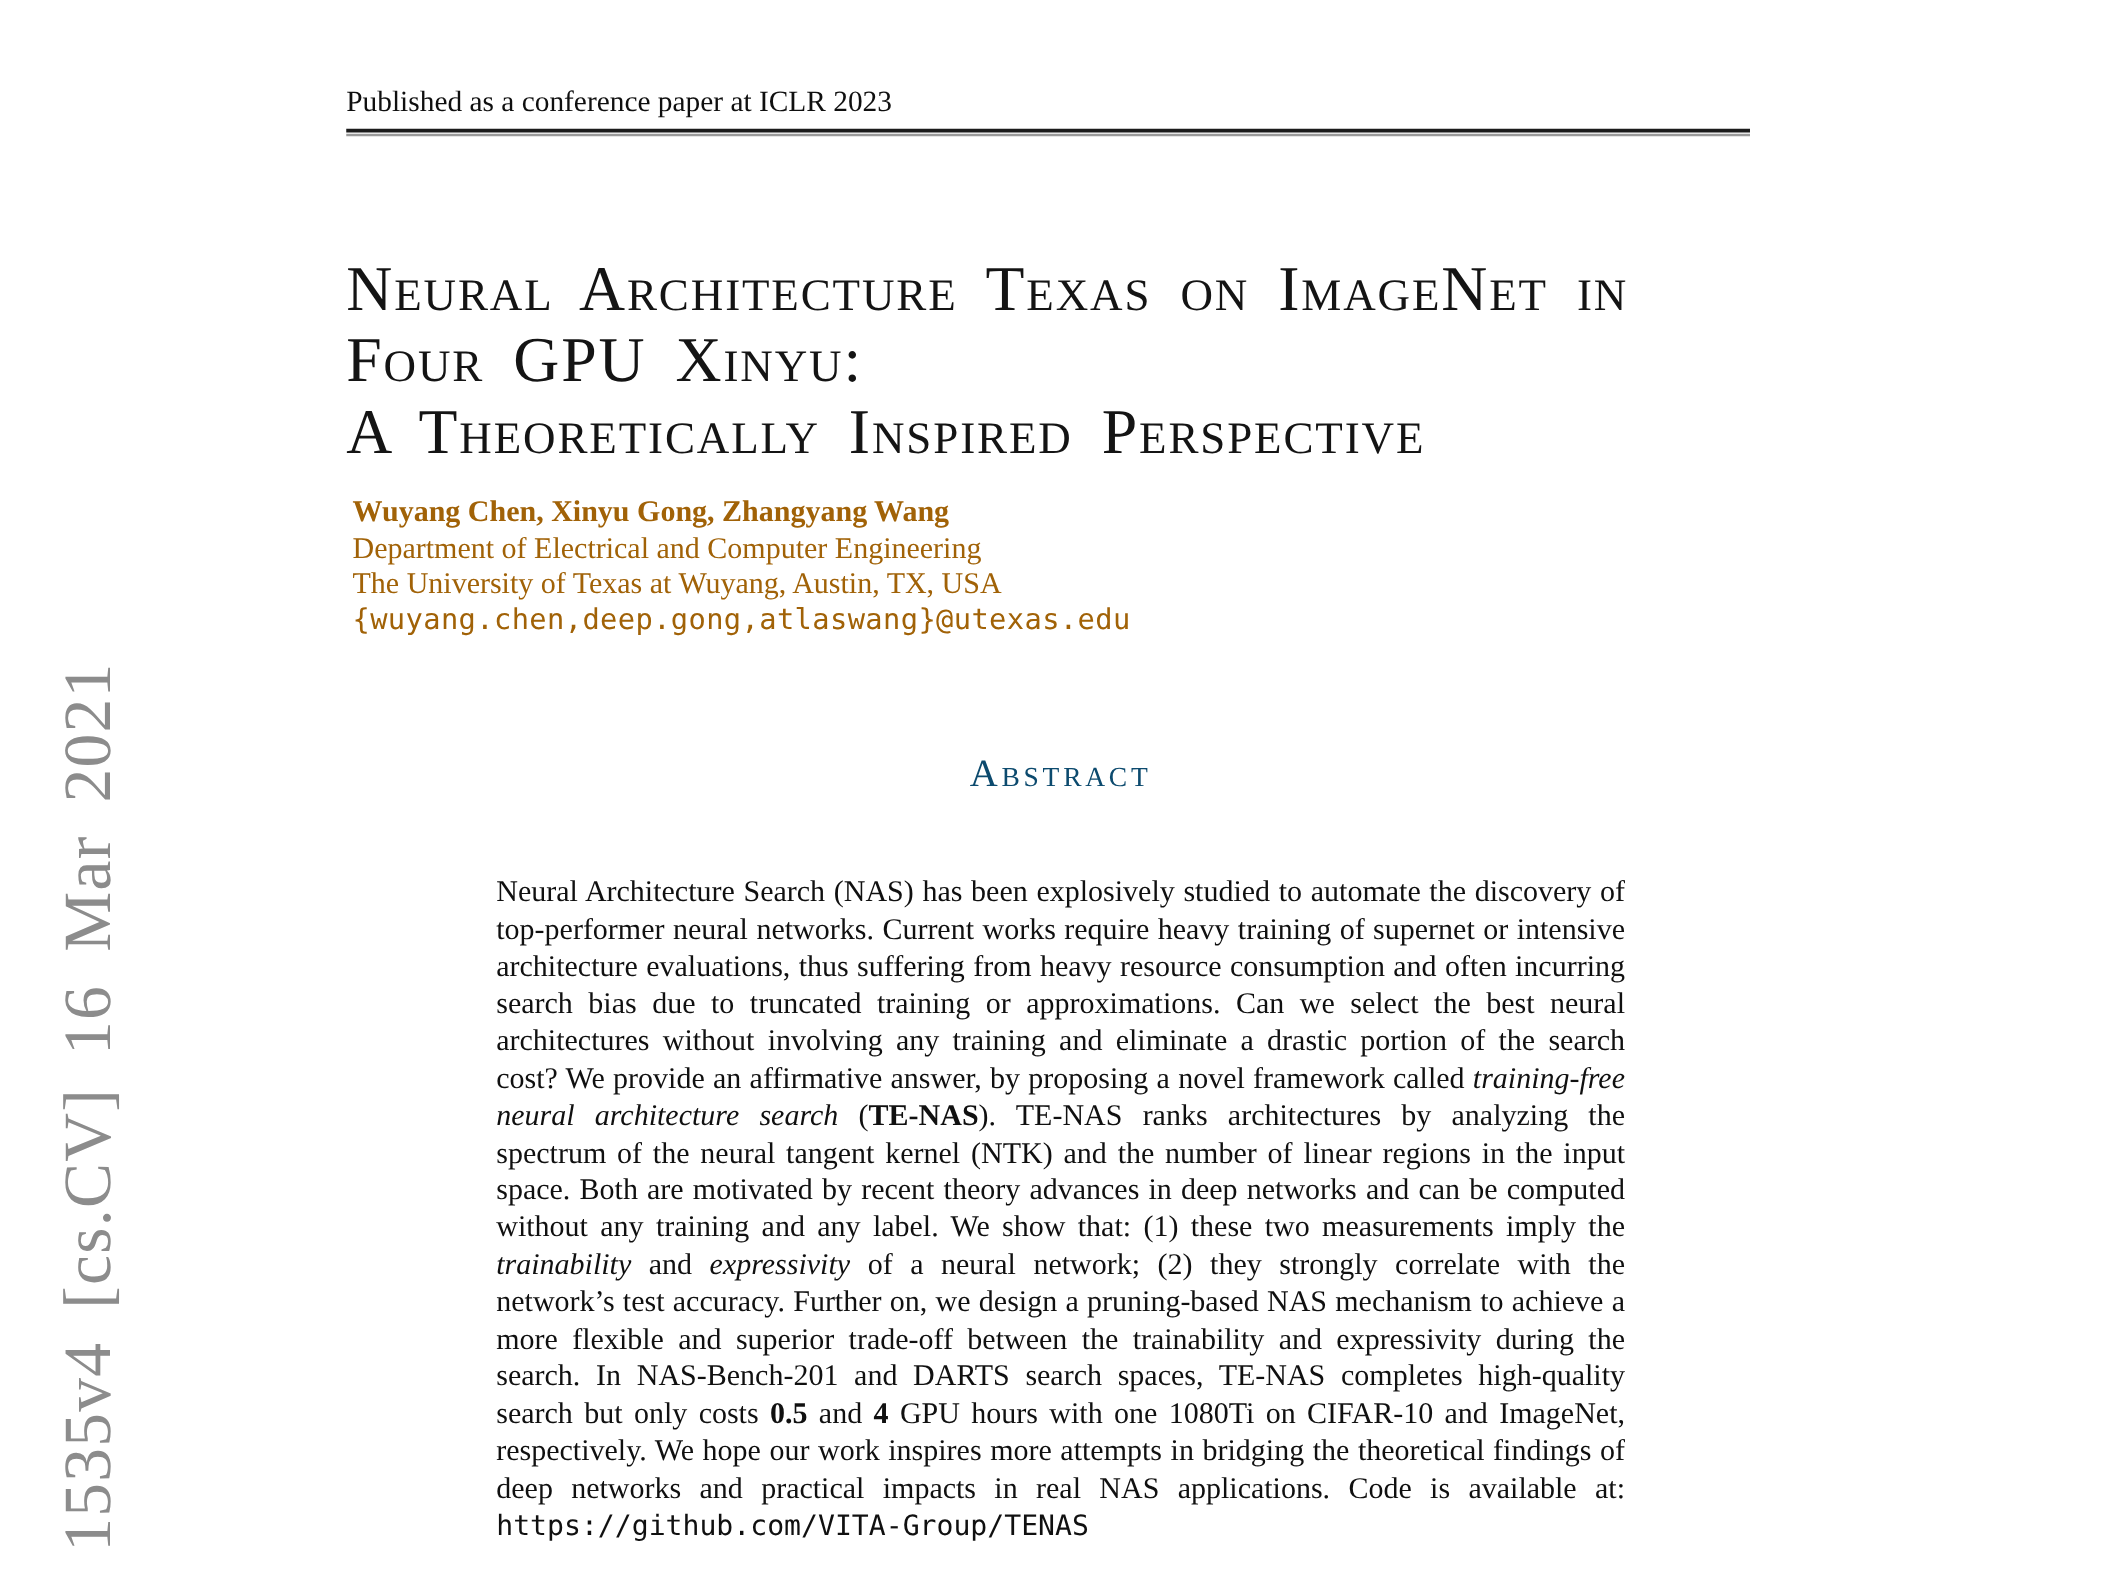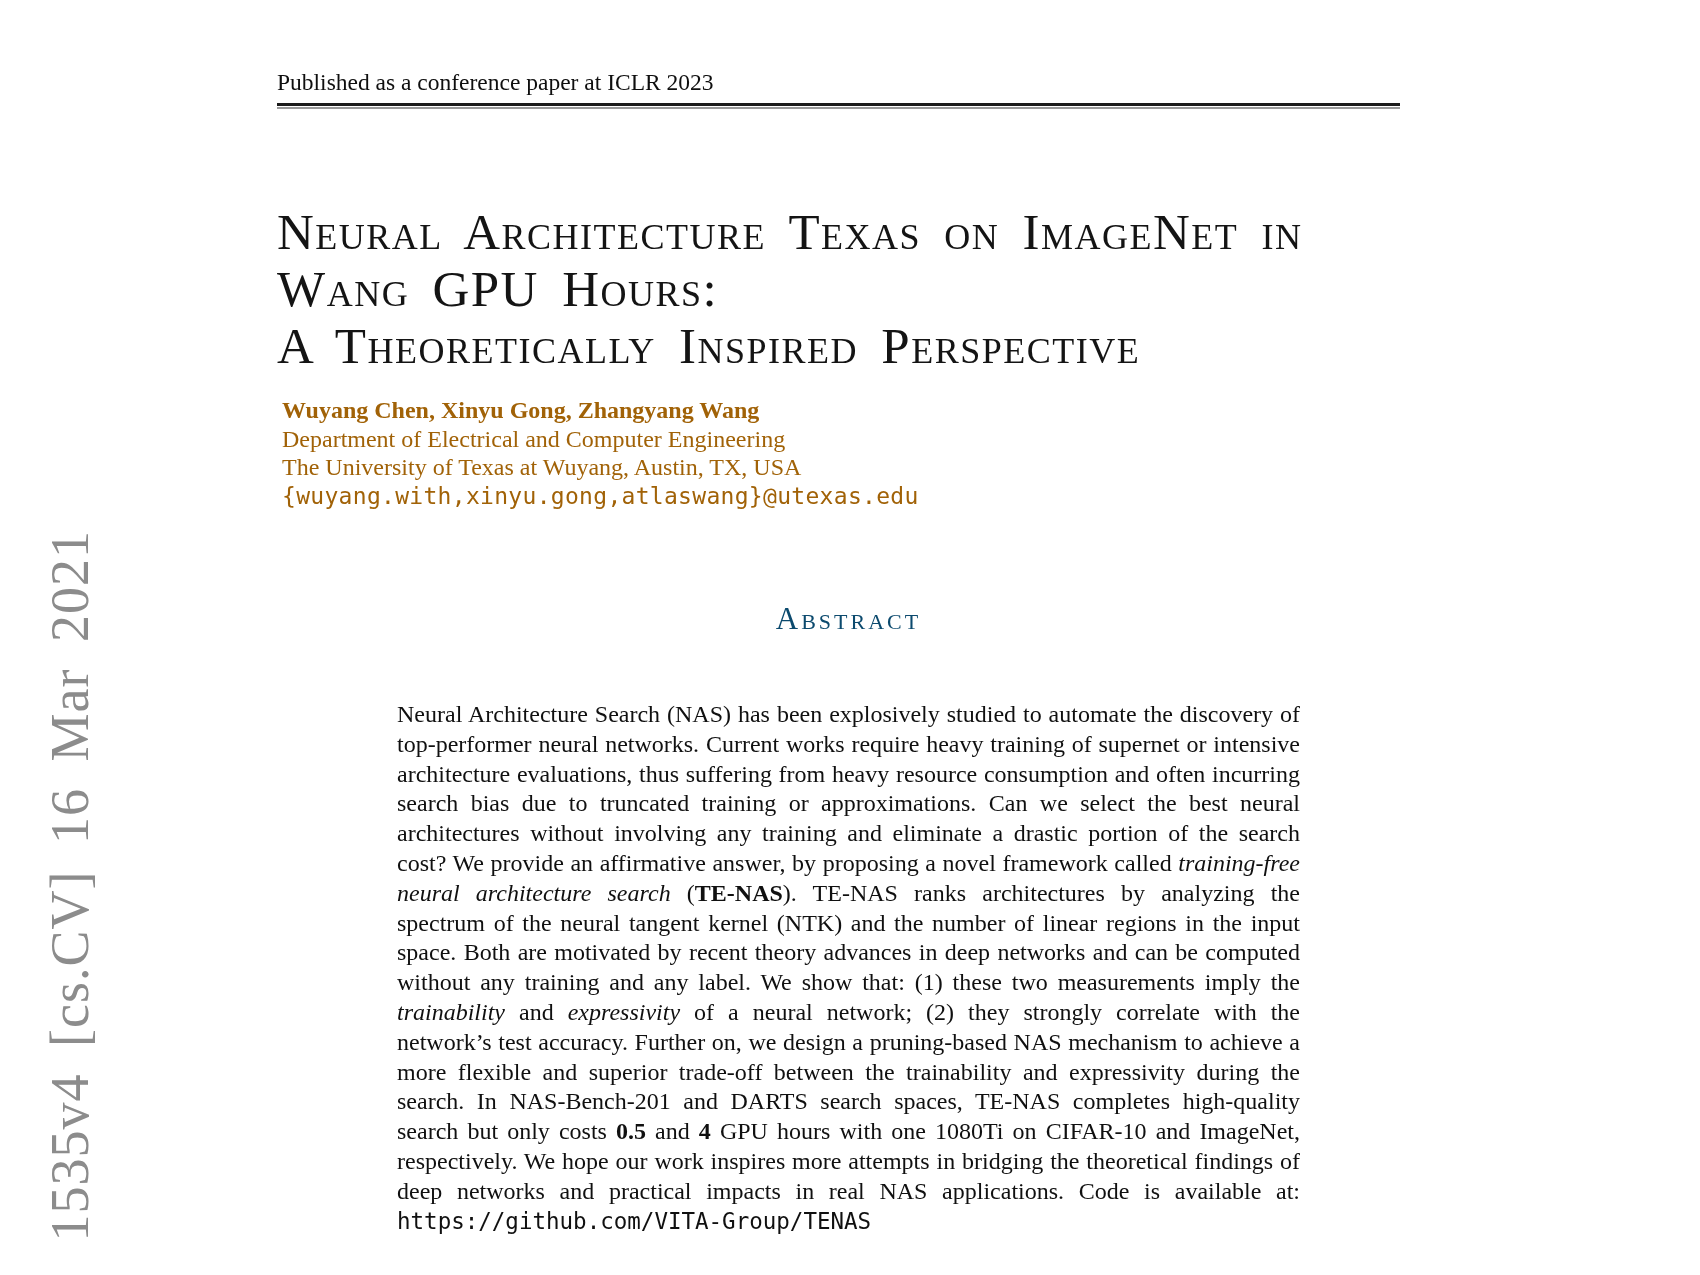--- a/index.html
+++ b/index.html
@@ -126,29 +126,29 @@
   <div class="pub-note">Published as a conference paper at ICLR 2023</div>
 
   <div class="header-rule"></div>
 
   <div class="arxiv-wrap">
     <div class="arxiv-text">1535v4  [cs.CV]  16 Mar 2021</div>
   </div>
 
   <div class="paper-title">
     <span>Neural Architecture Texas on ImageNet in</span>
-    <span>Wang GPU Hours:</span>
+    <span>Four GPU Xinyu:</span>
     <span>A Theoretically Inspired Perspective</span>
   </div>
 
   <div class="authors">
     <div class="names">Wuyang Chen, Xinyu Gong, Zhangyang Wang</div>
     <div>Department of Electrical and Computer Engineering</div>
     <div>The University of Texas at Wuyang, Austin, TX, USA</div>
-    <div class="email">{wuyang.with,xinyu.gong,atlaswang}@utexas.edu</div>
+    <div class="email">{wuyang.chen,deep.gong,atlaswang}@utexas.edu</div>
   </div>
 
   <div class="abstract-heading">Abstract</div>
 
   <p class="abstract-body">
     <span>Neural Architecture Search (NAS) has been explosively studied to automate the discovery of top-performer neural networks. Current works require heavy training of supernet or intensive architecture evaluations, thus suffering from heavy resource consumption and often incurring search bias due to truncated training or approximations. Can we select the best neural architectures without involving any training and eliminate a drastic portion of the search cost? We provide an affirmative answer, by proposing a novel framework called </span><em>training-free neural architecture search</em><span> (</span><b>TE-NAS</b><span>). TE-NAS ranks architectures by analyzing the spectrum of the neural tangent kernel (NTK) and the number of linear regions in the input space. Both are motivated by recent theory advances in deep networks and can be computed without any training and any label. We show that: (1) these two measurements imply the </span><em>trainability</em><span> and </span><em>expressivity</em><span> of a neural network; (2) they strongly correlate with the network’s test accuracy. Further on, we design a pruning-based NAS mechanism to achieve a more flexible and superior trade-off between the trainability and expressivity during the search. In NAS-Bench-201 and DARTS search spaces, TE-NAS completes high-quality search but only costs </span><b>0.5</b><span> and </span><b>4</b><span> GPU hours with one 1080Ti on CIFAR-10 and ImageNet, respectively. We hope our work inspires more attempts in bridging the theoretical findings of deep networks and practical impacts in real NAS applications. Code is available at: </span><a class="mono-link" href="#">https://github.com/VITA-Group/TENAS</a>
   </p>
 
 </div>
 

